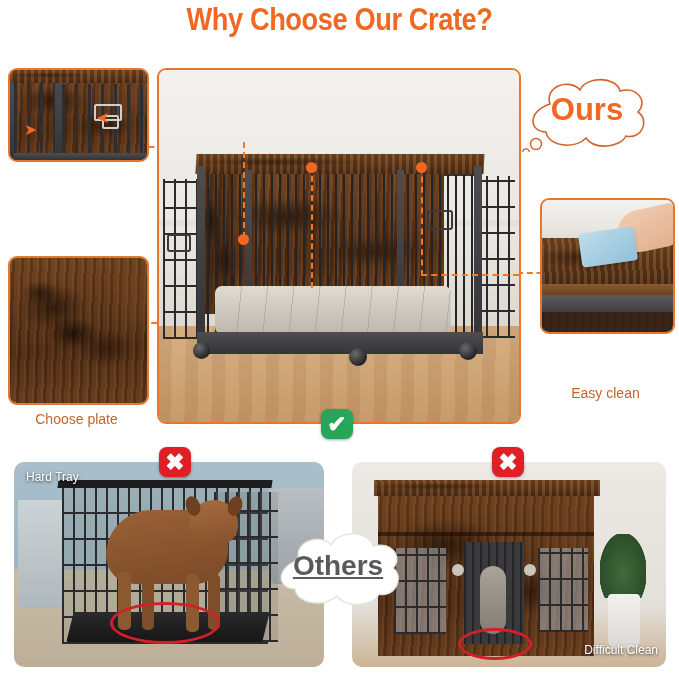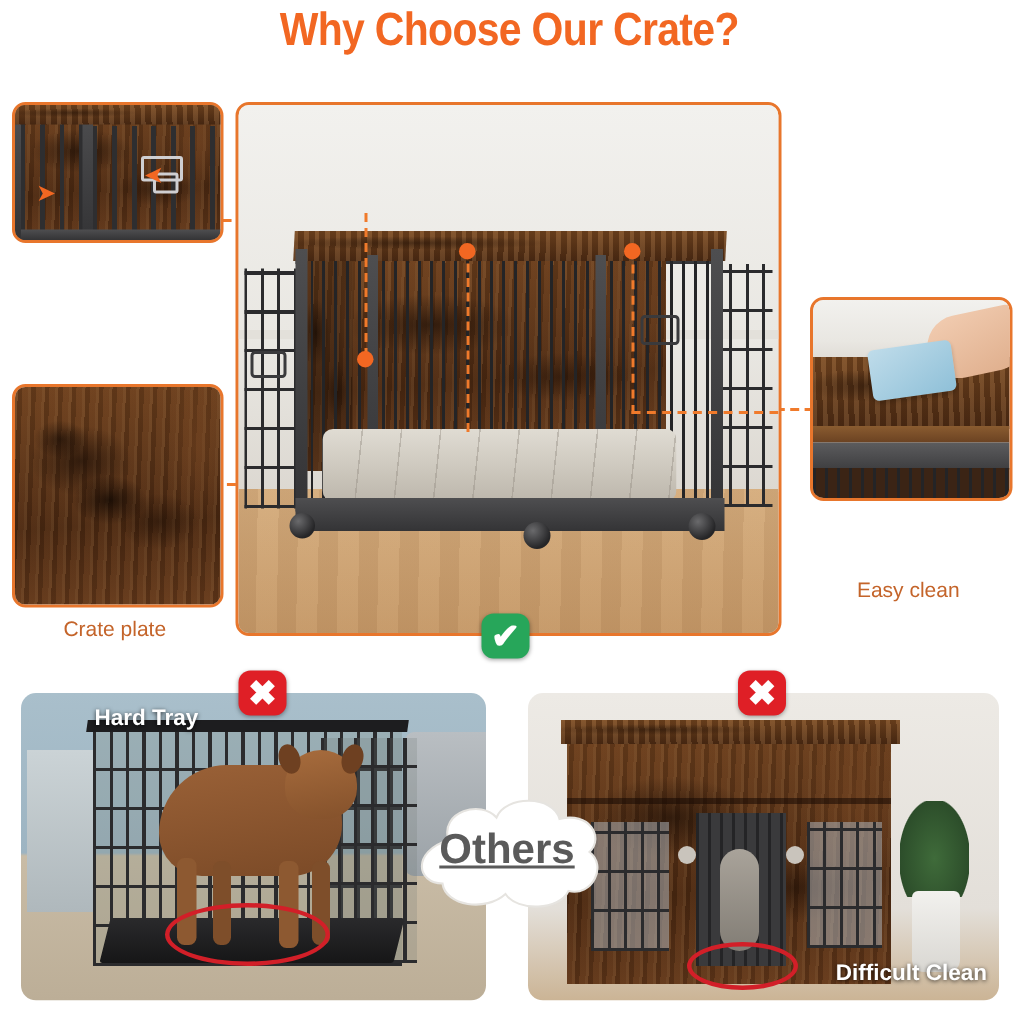--- a/index.html
+++ b/index.html
@@ -66,22 +66,22 @@
   
   .cloud{position:absolute;z-index:30;}
   .cloud .ctext{position:absolute;left:0;top:0;width:100%;height:100%;
         display:flex;align-items:center;justify-content:center;
         font-weight:bold;line-height:1;}
   .bubble-ours .ctext{color:#F26722;font-size:31px;}
   .bubble-others .ctext{color:#5A5A5A;font-size:28px;}
 
   
   .photo{position:absolute;border-radius:10px;overflow:hidden;}
-  .plabel{position:absolute;color:#fff;font-size:15px;font-weight:bold;
-          text-shadow:0 1px 3px rgba(0,0,0,.75);z-index:20;white-space:nowrap;margin-left:37px;}
+  .plabel{position:absolute;color:#fff;font-size:12px;font-weight:normal;
+          text-shadow:0 1px 3px rgba(0,0,0,.75);z-index:20;white-space:nowrap;}
   .ellipse{position:absolute;border:3px solid #D21F28;border-radius:50%;z-index:18;}
 
   
   .bars{
     background-image:repeating-linear-gradient(90deg,#2E2E30 0 3px, rgba(0,0,0,0) 3px 13px);
   }
   .bars-fine{
     background-image:repeating-linear-gradient(90deg,#242426 0 2px, rgba(0,0,0,0) 2px 8px);
   }
   .grid-mesh{
@@ -126,21 +126,21 @@
 
     <div class="metal" style="position:absolute;left:4px;bottom:0;width:133px;height:7px;"></div>
   </div>
 
   <div class="panel" style="left:8px;top:256px;width:137px;height:145px;">
     <div class="wood" style="position:absolute;inset:0;"></div>
     <div style="position:absolute;inset:0;background:
         radial-gradient(ellipse 26% 16% at 46% 52%, rgba(12,5,1,.72), rgba(0,0,0,0) 70%),
         radial-gradient(ellipse 18% 12% at 22% 24%, rgba(14,6,2,.55), rgba(0,0,0,0) 72%);"></div>
   </div>
-  <div class="cap" style="left:8px;top:411px;width:137px;">Crate plate</div>
+  <div class="cap" style="left:8px;top:411px;width:137px;">Choose plate</div>
 
   <div class="panel" style="left:157px;top:68px;width:360px;height:352px;">
 
     <div class="wall" style="position:absolute;left:0;top:0;width:360px;height:258px;"></div>
     <div style="position:absolute;left:0;top:150px;width:360px;height:6px;background:#E3E0DA;"></div>
     <div class="floor" style="position:absolute;left:0;top:256px;width:360px;height:96px;"></div>
 
     <div class="grid-mesh" style="position:absolute;left:4px;top:109px;width:36px;height:160px;"></div>
     <div class="grid-mesh" style="position:absolute;left:316px;top:106px;width:40px;height:162px;"></div>
 
@@ -172,20 +172,30 @@
     <div class="dot" style="left:79px;top:164px;"></div>
     <div class="vdash" style="left:152px;top:96px;height:122px;"></div>
     <div class="dot" style="left:147px;top:92px;"></div>
     <div class="vdash" style="left:262px;top:96px;height:110px;"></div>
     <div class="dot" style="left:257px;top:92px;"></div>
     <div class="hdash" style="left:262px;top:204px;width:98px;"></div>
   </div>
 
   <div class="badge ok" style="left:321px;top:409px;">✔</div>
 
+  <div class="cloud bubble-ours" style="left:522px;top:74px;width:130px;height:78px;">
+    <svg width="130" height="78" viewBox="0 0 130 78">
+      <path d="M28 30 C22 12, 48 4, 58 16 C64 2, 94 2, 98 17 C116 12, 126 28, 116 38
+               C128 46, 120 66, 104 62 C98 74, 72 76, 64 64 C52 76, 26 72, 24 58
+               C8 58, 4 38, 28 30 Z" fill="#ffffff" stroke="#D2622C" stroke-width="1.6"></path>
+      <circle cx="14" cy="70" r="5.5" fill="#ffffff" stroke="#D2622C" stroke-width="1.4"></circle>
+      <circle cx="4" cy="78" r="3.2" fill="#ffffff" stroke="#D2622C" stroke-width="1.2"></circle>
+    </svg>
+    <div class="ctext" style="transform:translateY(-4px);">Ours</div>
+  </div>
 
   <div class="panel" style="left:540px;top:198px;width:131px;height:132px;">
     <div class="wall" style="position:absolute;left:0;top:0;width:131px;height:44px;"></div>
 
     <div class="wood-top" style="position:absolute;left:0;top:38px;width:131px;height:48px;"></div>
 
     <div style="position:absolute;left:0;top:84px;width:131px;height:11px;background:linear-gradient(180deg,#8A5C30,#6B4222);"></div>
     <div style="position:absolute;left:0;top:95px;width:131px;height:18px;background:linear-gradient(180deg,#5C5C5E,#3E3E40);"></div>
     <div class="bars-fine" style="position:absolute;left:0;top:112px;width:131px;height:20px;background-color:#3B2415;"></div>
 

